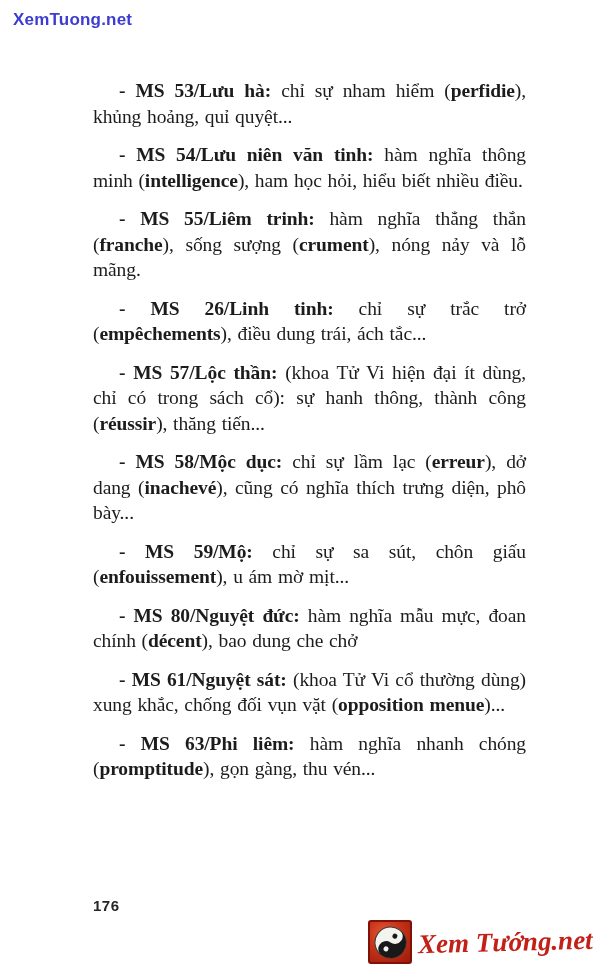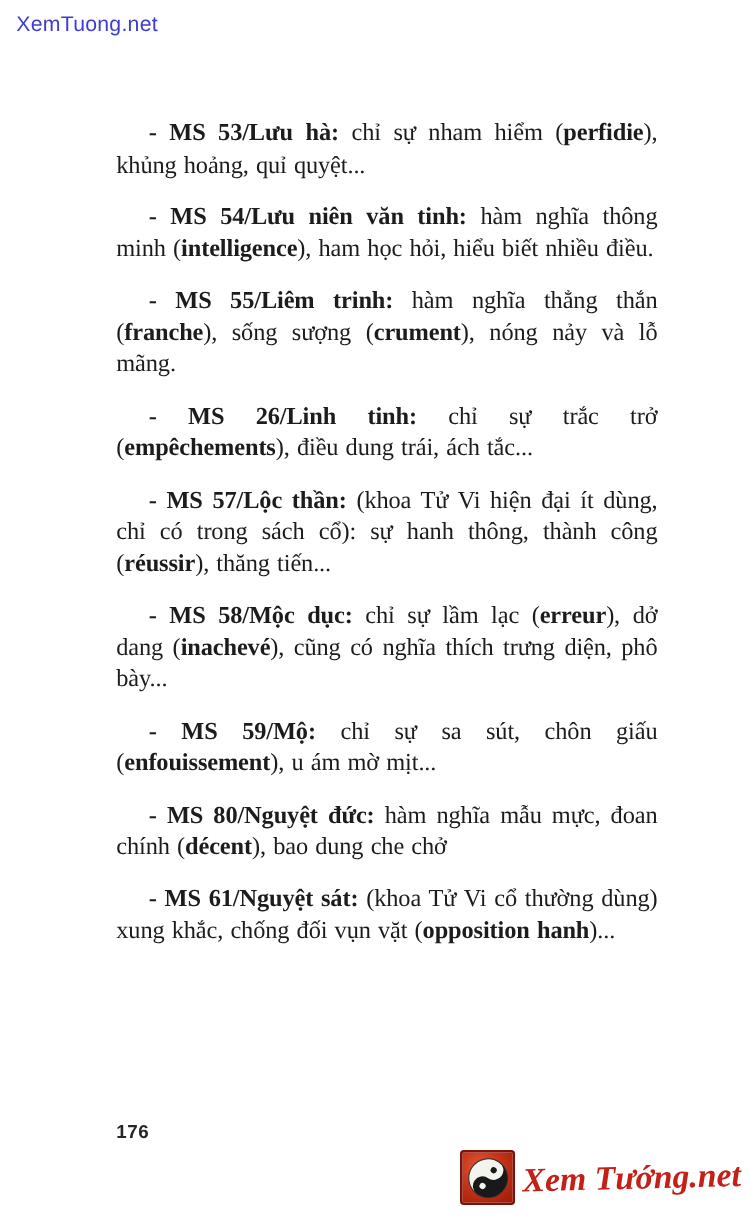--- a/index.html
+++ b/index.html
@@ -6,29 +6,29 @@
   body {
     width: 600px; height: 975px;
     background: #ffffff;
     position: relative;
     font-family: "Liberation Serif", serif;
     overflow: hidden;
   }
   .watermark {
     position: absolute; left: 13px; top: 10px;
     font-family: "Liberation Sans", sans-serif;
-    font-weight: normal; font-size: 17px;
+    font-weight: bold; font-size: 17px;
     color: #3c3cd2; text-decoration: none; cursor: pointer;
     letter-spacing: 0.2px;
   }
   .content {
     position: absolute; left: 93px; top: 78px; width: 433px;
   }
   .content p {
-    margin: 16px 0 13px 0;
+    margin: 0 0 13px 0;
     font-size: 19.5px; line-height: 25.5px;
     text-align: justify; text-indent: 26px;
     color: #1c1c1c;
     letter-spacing: -0.1px;
     word-spacing: 1px;
   }
   .content p b { font-weight: 700; }
   .pagenum {
     position: absolute; left: 93px; top: 897px; width: 433px;
     text-align: left;
@@ -64,21 +64,22 @@
 <main class="content">
   <div id="paragraphs">
       <p><b>- MS 53/Lưu hà:</b><span> chỉ sự nham hiểm (</span><b>perfidie</b><span>), khủng hoảng, quỉ quyệt...</span></p>
       <p><b>- MS 54/Lưu niên văn tinh:</b><span> hàm nghĩa thông minh (</span><b>intelligence</b><span>), ham học hỏi, hiểu biết nhiều điều.</span></p>
       <p><b>- MS 55/Liêm trinh:</b><span> hàm nghĩa thẳng thắn (</span><b>franche</b><span>), sống sượng (</span><b>crument</b><span>), nóng nảy và lỗ mãng.</span></p>
       <p><b>- MS 26/Linh tinh:</b><span> chỉ sự trắc trở (</span><b>empêchements</b><span>), điều dung trái, ách tắc...</span></p>
       <p><b>- MS 57/Lộc thần:</b><span> (khoa Tử Vi hiện đại ít dùng, chỉ có trong sách cổ): sự hanh thông, thành công (</span><b>réussir</b><span>), thăng tiến...</span></p>
       <p><b>- MS 58/Mộc dục:</b><span> chỉ sự lầm lạc (</span><b>erreur</b><span>), dở dang (</span><b>inachevé</b><span>), cũng có nghĩa thích trưng diện, phô bày...</span></p>
       <p><b>- MS 59/Mộ:</b><span> chỉ sự sa sút, chôn giấu (</span><b>enfouissement</b><span>), u ám mờ mịt...</span></p>
       <p><b>- MS 80/Nguyệt đức:</b><span> hàm nghĩa mẫu mực, đoan chính (</span><b>décent</b><span>), bao dung che chở</span></p>
-      <p><b>- MS 61/Nguyệt sát:</b><span> (khoa Tử Vi cổ thường dùng) xung khắc, chống đối vụn vặt (</span><b>opposition hanh</b><span>)...</span></p>
+      <p><b>- MS 61/Nguyệt sát:</b><span> (khoa Tử Vi cổ thường dùng) xung khắc, chống đối vụn vặt (</span><b>opposition menue</b><span>)...</span></p>
+      <p><b>- MS 63/Phi liêm:</b><span> hàm nghĩa nhanh chóng (</span><b>promptitude</b><span>), gọn gàng, thu vén...</span></p>
     </div>
 </main>
 
 <div class="pagenum">176</div>
 
 <div class="logo">
   <span class="logo-icon">
     <svg viewBox="0 0 100 100" width="33" height="33" aria-hidden="true">
       <g transform="rotate(35 50 50)">
         <circle cx="50" cy="50" r="47" fill="#f4f4ee" stroke="#3a3a3a" stroke-width="3"></circle>

